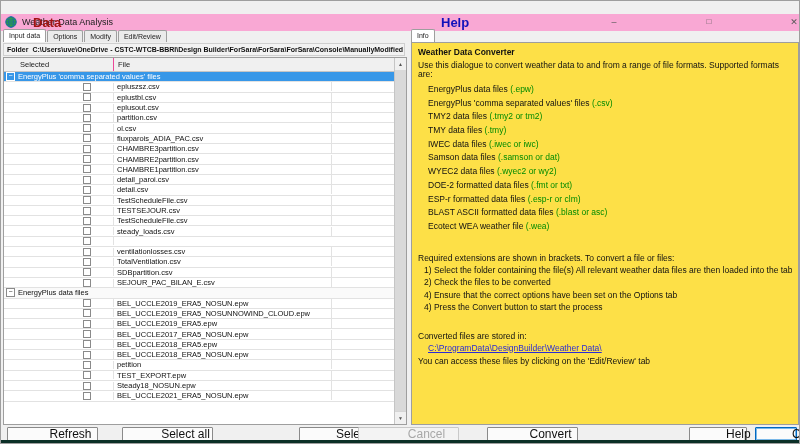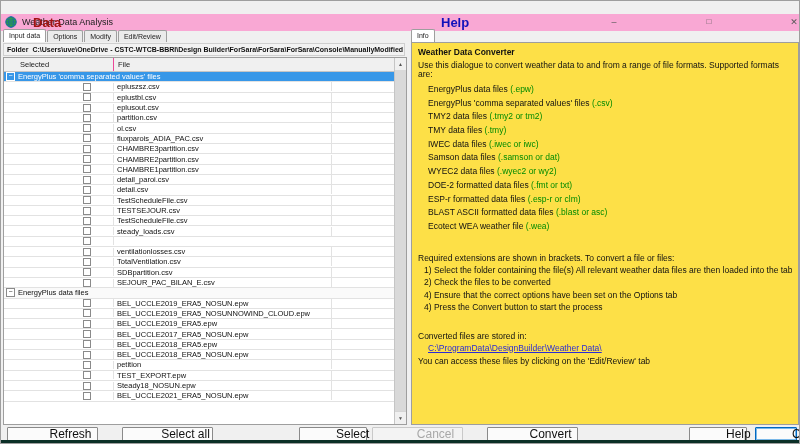--- a/index.html
+++ b/index.html
@@ -351,21 +351,21 @@
       <div class="arrow up">▲</div>
       <div class="thumb"></div>
       <div class="arrow down">▼</div>
     </div>
   </div>
 
   <div id="left-buttons">
       <div class="btn" style="left: 6px; width: 91px;">Refresh</div>
       <div class="btn" style="left: 121px; width: 91px;">Select all</div>
       <div class="btn" style="left: 264px; width: 68px; margin-left: 34px;">Select none</div>
-      <div class="btn disabled" style="left: 371px; width: 91px;">Cancel</div>
+      <div class="btn disabled" style="left: 357px; width: 101px;">Cancel</div>
       <div class="btn" style="left: 486px; width: 91px;">Convert</div>
     </div>
 
   <div class="help-frame">
     <div class="help-title">Weather Data Converter</div>
     <div class="help-intro">Use this dialogue to convert weather data to and from a range of file formats. Supported formats are:</div>
     <div id="format-list">
         <div class="fmt-line"><span>EnergyPlus data files </span><span class="fmt-ext">(.epw)</span></div>
         <div class="fmt-line"><span>EnergyPlus 'comma separated values' files </span><span class="fmt-ext">(.csv)</span></div>
         <div class="fmt-line"><span>TMY2 data files </span><span class="fmt-ext">(.tmy2 or tm2)</span></div>

